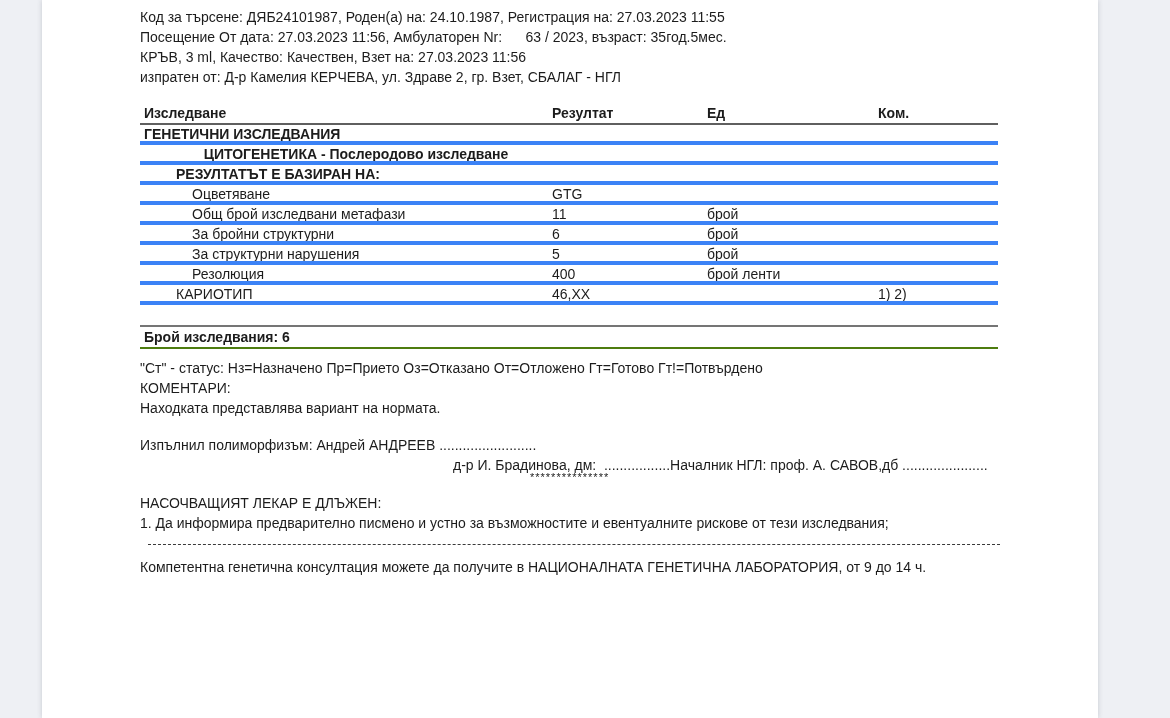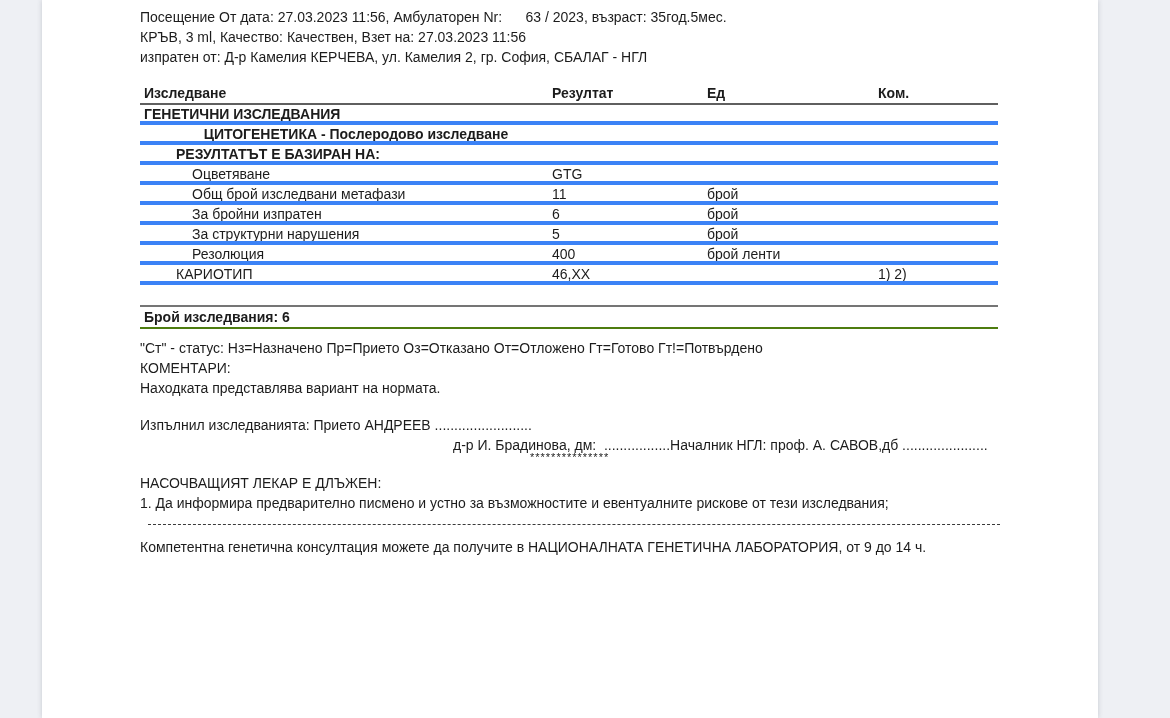--- a/index.html
+++ b/index.html
@@ -86,23 +86,24 @@
   }
   .consult-note { margin-top: 12px; height: 20px; }
 </style>
 </head>
 <body>
 
 <div class="screen">
   <div class="page">
 
     <div class="doc-header">
+      <div>Код за търсене: ДЯБ24101987, Роден(а) на: 24.10.1987, Регистрация на: 27.03.2023 11:55</div>
       <div>Посещение От дата: 27.03.2023 11:56, Амбулаторен Nr:      63 / 2023, възраст: 35год.5мес.</div>
       <div>КРЪВ, 3 ml, Качество: Качествен, Взет на: 27.03.2023 11:56</div>
-      <div>изпратен от: Д-р Камелия КЕРЧЕВА, ул. Камелия 2, гр. София, СБАЛАГ - НГЛ</div>
+      <div>изпратен от: Д-р Камелия КЕРЧЕВА, ул. Здраве 2, гр. Взет, СБАЛАГ - НГЛ</div>
     </div>
 
     <div class="rtable">
       <div class="thead">
         <div class="ind1">Изследване</div>
         <div>Резултат</div>
         <div>Ед</div>
         <div>Ком.</div>
       </div>
 
@@ -135,21 +136,21 @@
       </div>
 
       <div class="trow">
         <div class="ind4">Общ брой изследвани метафази</div>
         <div>11</div>
         <div>брой</div>
         <div></div>
       </div>
 
       <div class="trow">
-        <div class="ind4">За бройни изпратен</div>
+        <div class="ind4">За бройни структурни</div>
         <div>6</div>
         <div>брой</div>
         <div></div>
       </div>
 
       <div class="trow">
         <div class="ind4">За структурни нарушения</div>
         <div>5</div>
         <div>брой</div>
         <div></div>
@@ -173,21 +174,21 @@
     <div class="summary-bar">Брой изследвания: 6</div>
 
     <div class="status-line">"Ст" - статус: Нз=Назначено Пр=Прието Оз=Отказано От=Отложено Гт=Готово Гт!=Потвърдено</div>
 
     <div class="comments">
       <div>КОМЕНТАРИ:</div>
       <div>Находката представлява вариант на нормата.</div>
     </div>
 
     <div class="sig-block">
-      <div class="sig-performer">Изпълнил изследванията: Прието АНДРЕЕВ .........................</div>
+      <div class="sig-performer">Изпълнил полиморфизъм: Андрей АНДРЕЕВ .........................</div>
       <div class="sig-doctors">д-р И. Брадинова, дм:  .................Началник НГЛ: проф. А. САВОВ,дб ......................</div>
       <div class="sig-stars">***************</div>
     </div>
 
     <div class="footer-block">
       <div class="ob-title">НАСОЧВАЩИЯТ ЛЕКАР Е ДЛЪЖЕН:</div>
       <div class="ob-item">1. Да информира предварително писмено и устно за възможностите и евентуалните рискове от тези изследвания;</div>
       <div class="dashed-rule"></div>
       <div class="consult-note">Компетентна генетична консултация можете да получите в НАЦИОНАЛНАТА ГЕНЕТИЧНА ЛАБОРАТОРИЯ, от 9 до 14 ч.</div>
     </div>

